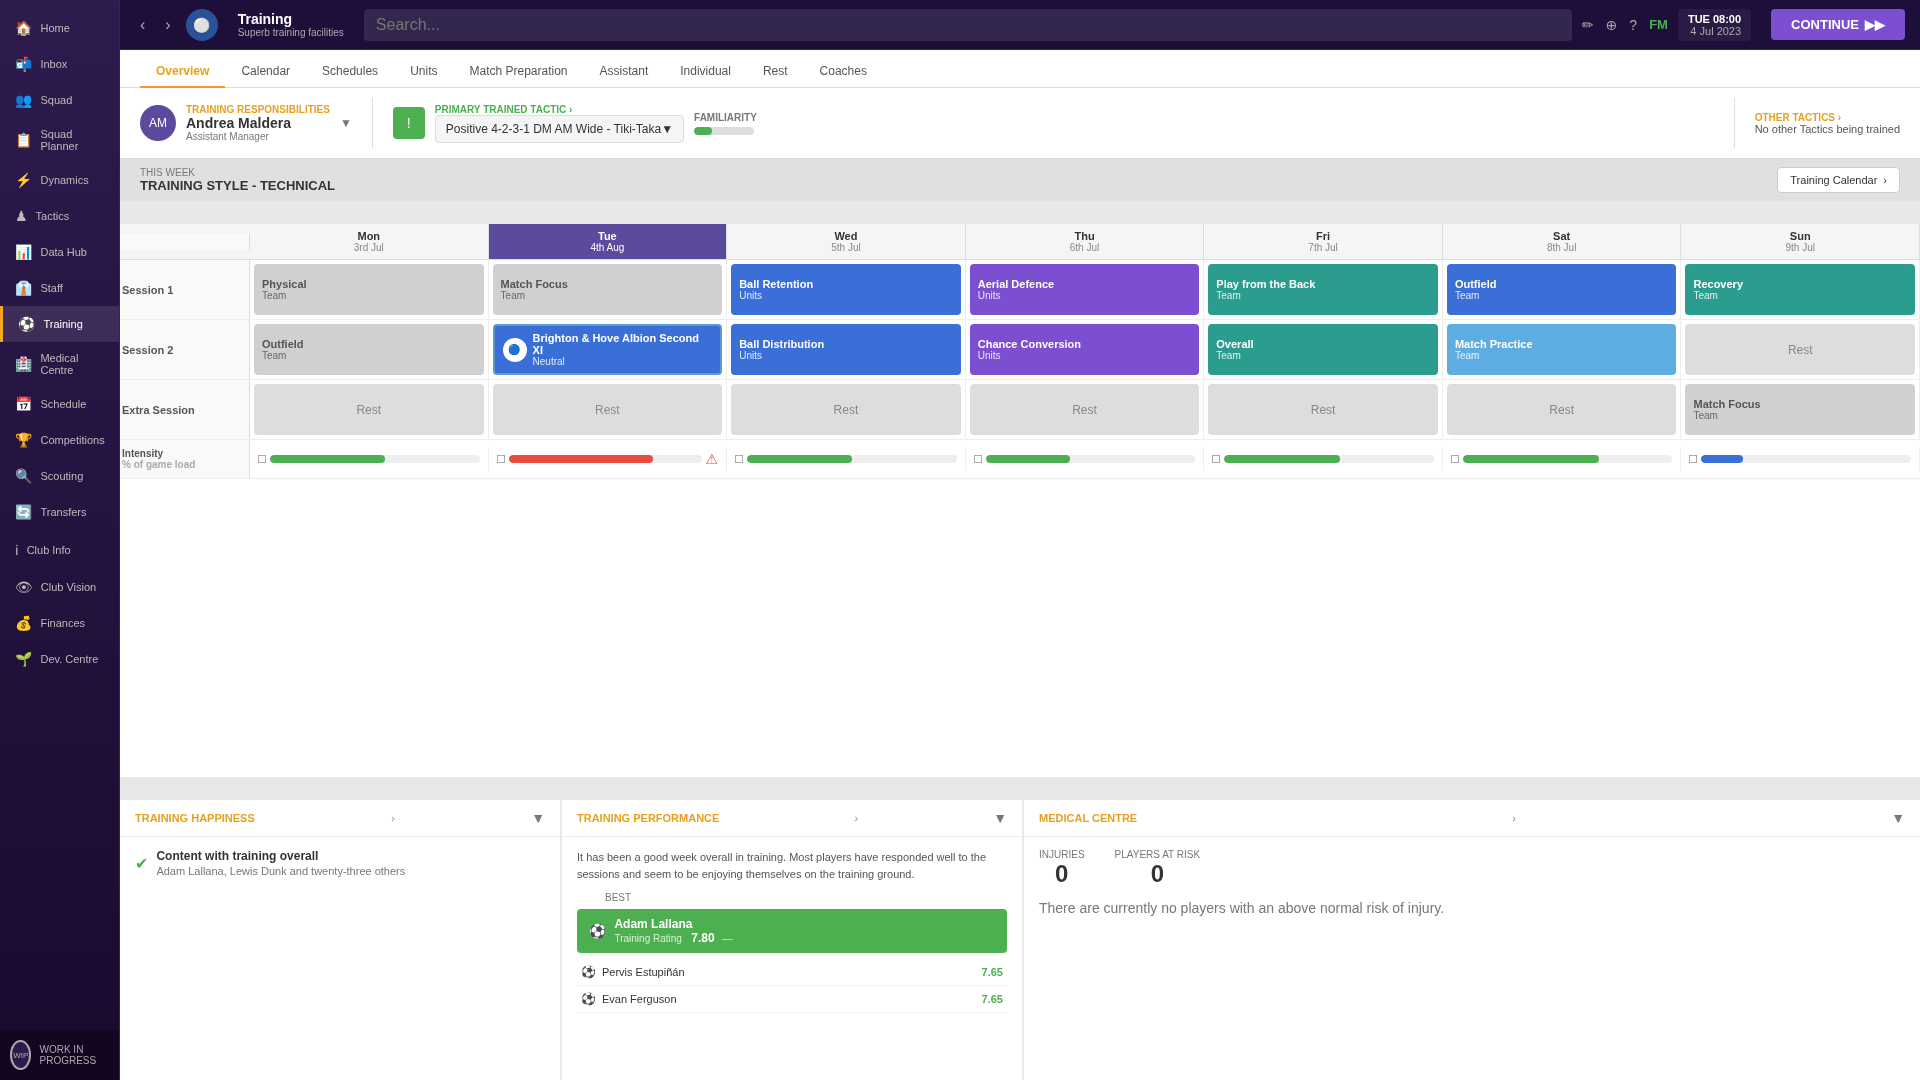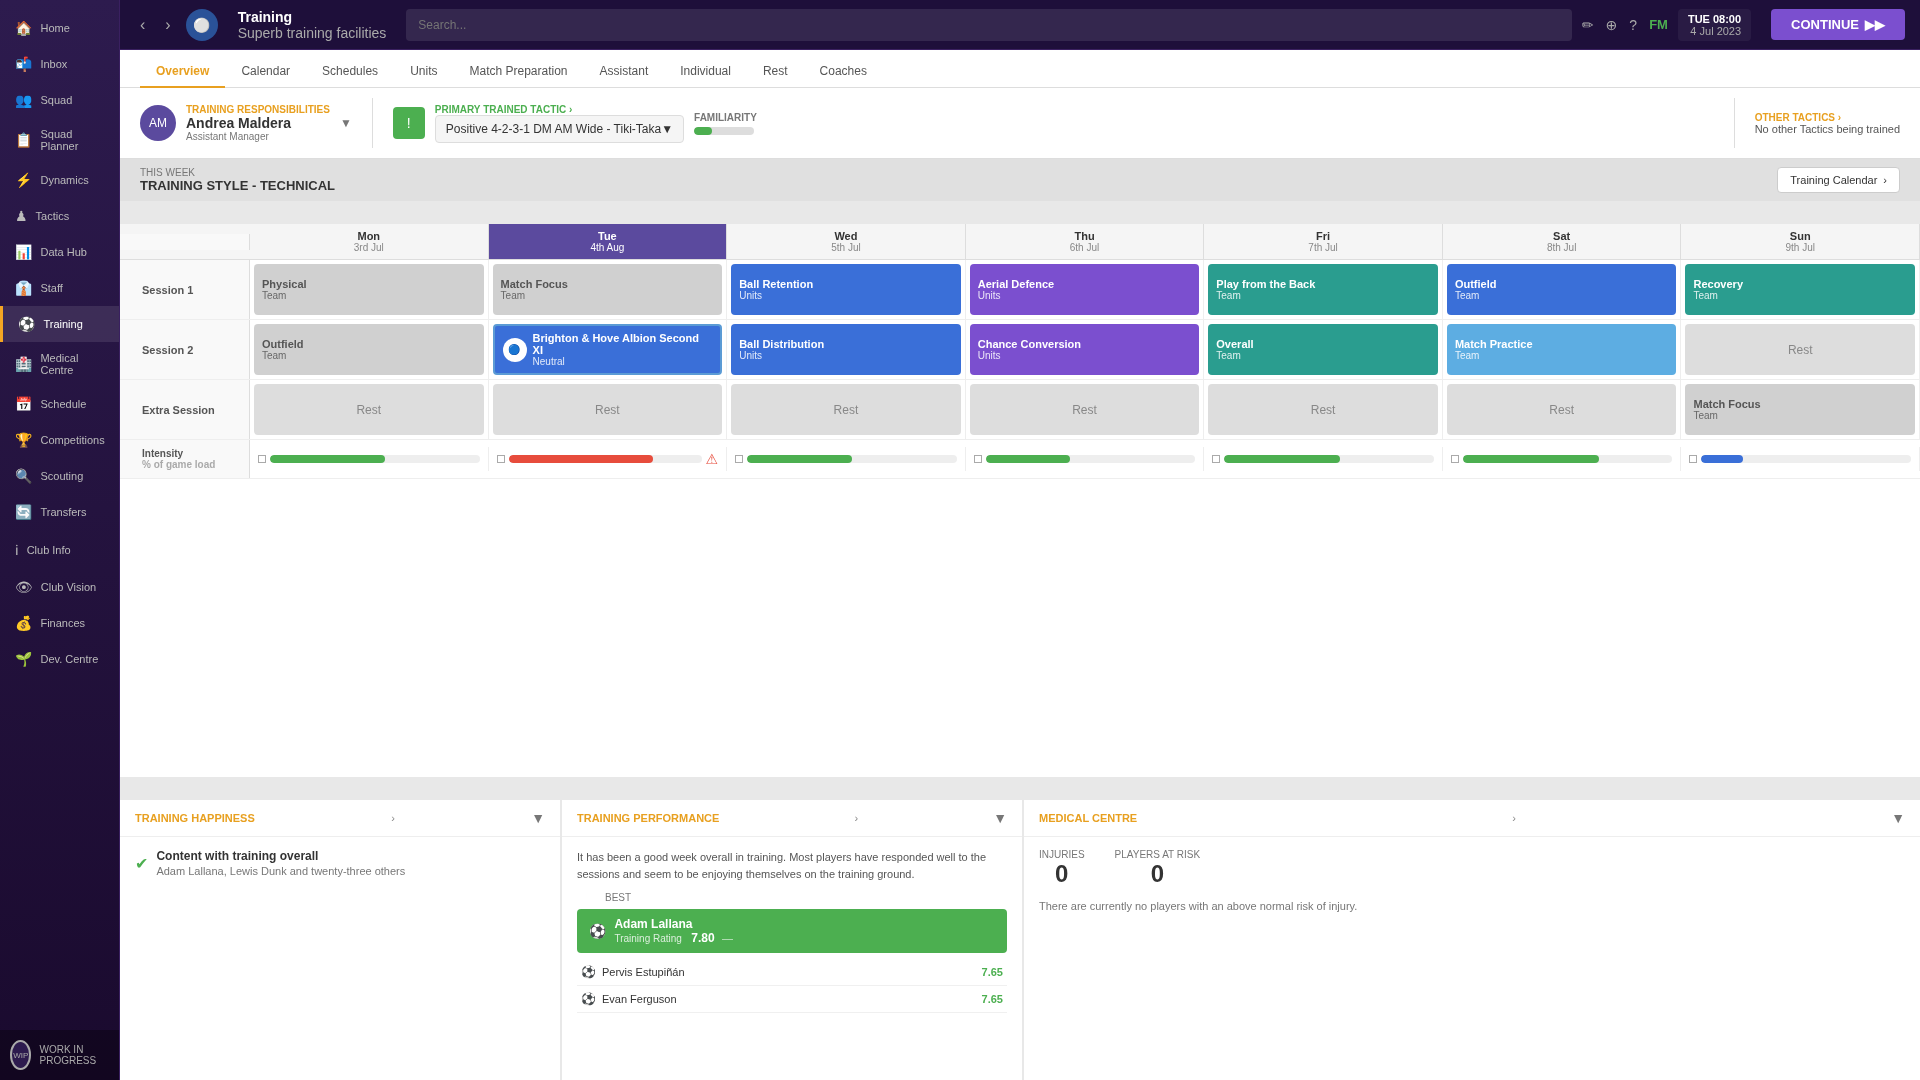--- a/index.html
+++ b/index.html
@@ -24,22 +24,22 @@
     
     #topbar {
       position: absolute; left: 120px; top: 0; right: 0; height: 50px;
       background: #1e0f3a; display: flex; align-items: center;
       padding: 0 15px; gap: 10px; border-bottom: 1px solid #3a2060;
     }
     .nav-btn { background: none; border: none; color: #aaa; cursor: pointer; font-size: 16px; padding: 5px; }
     .team-badge { width: 32px; height: 32px; border-radius: 50%; background: #2a5298; display: flex; align-items: center; justify-content: center; font-size: 14px; }
     .training-title { margin-left: 10px; }
     .training-title .main { font-size: 14px; font-weight: bold; }
-    .training-title .sub { font-size: 14px; color: #aaa; }
-    .search-bar { flex: 1; background: rgba(255,255,255,0.1); border: none; border-radius: 4px; padding: 6px 12px; color: #fff; font-size: 12px; margin-left: 10px; height: 32px; }
+    .training-title .sub { font-size: 10px; color: #aaa; }
+    .search-bar { flex: 1; background: rgba(255,255,255,0.1); border: none; border-radius: 4px; padding: 6px 12px; color: #fff; font-size: 16px; margin-left: 10px; height: 32px; }
     .topbar-icons { display: flex; align-items: center; gap: 12px; color: #aaa; }
     .topbar-icons span { cursor: pointer; font-size: 14px; }
     .datetime { background: rgba(255,255,255,0.05); padding: 4px 10px; border-radius: 4px; font-size: 11px; text-align: right; }
     .datetime .time { font-weight: bold; color: #fff; }
     .datetime .date { color: #aaa; }
     .continue-btn {
       background: #7b4fcf; border: none; color: #fff; padding: 8px 20px;
       border-radius: 4px; cursor: pointer; font-size: 13px; font-weight: bold;
       display: flex; align-items: center; gap: 6px; margin-left: 10px;
     }
@@ -92,21 +92,21 @@
       background: #e0e0e0; padding: 8px 20px; display: flex; align-items: center; justify-content: space-between;
     }
     .week-label { font-size: 10px; color: #777; text-transform: uppercase; }
     .week-style { font-size: 13px; font-weight: bold; color: #333; }
     .cal-btn { background: #fff; border: 1px solid #ccc; border-radius: 4px; padding: 6px 12px; cursor: pointer; font-size: 11px; color: #333; display: flex; align-items: center; gap: 6px; }
 
     
     #training-grid { background: #fff; flex: 1; overflow: hidden; }
     .grid-container { display: flex; flex-direction: column; }
     .grid-header { display: flex; background: #f5f5f5; border-bottom: 1px solid #ddd; align-items: center; }
-    .grid-row-label { width: 130px; flex-shrink: 0; background: #f9f9f9; border-right: 1px solid #ddd; padding: 8px 22px; font-size: 11px; font-weight: bold; color: #555; display: flex; align-items: center; }
+    .grid-row-label { width: 130px; flex-shrink: 0; background: #f9f9f9; border-right: 1px solid #ddd; padding: 8px 2px; font-size: 11px; font-weight: bold; color: #555; display: flex; align-items: center; }
     .day-header { flex: 1; padding: 6px 8px; border-right: 1px solid #ddd; text-align: center; }
     .day-name { font-size: 11px; font-weight: bold; color: #333; }
     .day-date { font-size: 10px; color: #888; }
     .day-header.today { background: #5b4a9e; color: #fff; }
     .day-header.today .day-name, .day-header.today .day-date { color: #fff; }
 
     .grid-row { display: flex; border-bottom: 1px solid #eee; min-height: 60px; }
     .session-cell { flex: 1; border-right: 1px solid #eee; padding: 4px; display: flex; align-items: stretch; }
     .training-card { flex: 1; border-radius: 4px; padding: 6px 8px; display: flex; flex-direction: column; justify-content: center; cursor: pointer; }
     .training-card.grey { background: #d0d0d0; color: #555; }
@@ -148,21 +148,21 @@
     .player-rating { font-size: 12px; font-weight: bold; color: #fff; margin-left: auto; }
     .player-row { display: flex; align-items: center; padding: 6px 4px; border-bottom: 1px solid #f0f0f0; }
     .player-row-name { font-size: 11px; color: #333; flex: 1; }
     .player-row-rating { font-size: 11px; font-weight: bold; color: #4caf50; }
     .player-icon { font-size: 12px; color: #888; margin-right: 6px; }
 
     .med-stats { display: flex; gap: 30px; margin-bottom: 10px; }
     .med-stat { text-align: center; }
     .med-stat-label { font-size: 10px; color: #777; text-transform: uppercase; }
     .med-stat-value { font-size: 24px; font-weight: bold; color: #333; }
-    .med-note { font-size: 11px; color: #777; margin-top: 12px; }
+    .med-note { font-size: 14px; color: #777; margin-top: 12px; }
 
     .collapse-btn { background: none; border: none; cursor: pointer; color: #777; font-size: 14px; }
 
     
     #happiness-panel { flex: 0 0 440px; }
     #perf-panel { flex: 0 0 460px; }
     #med-panel { flex: 1; }
   </style>
 </head>
 <body>

